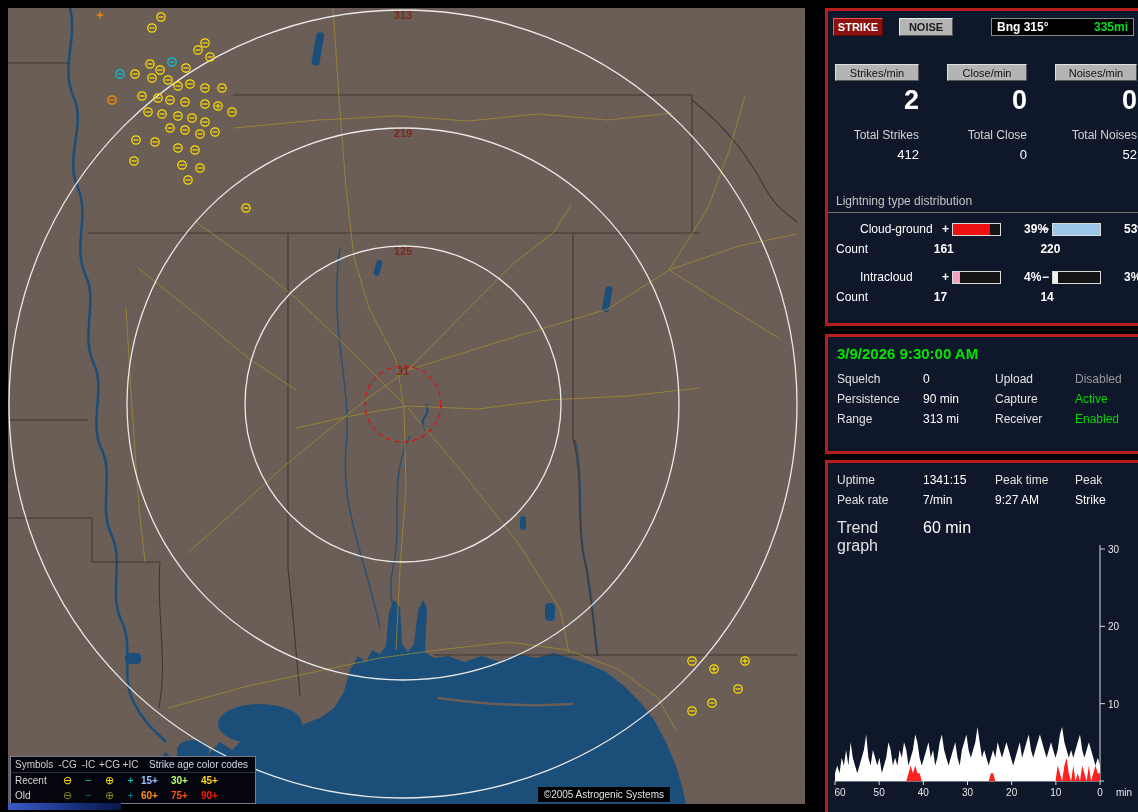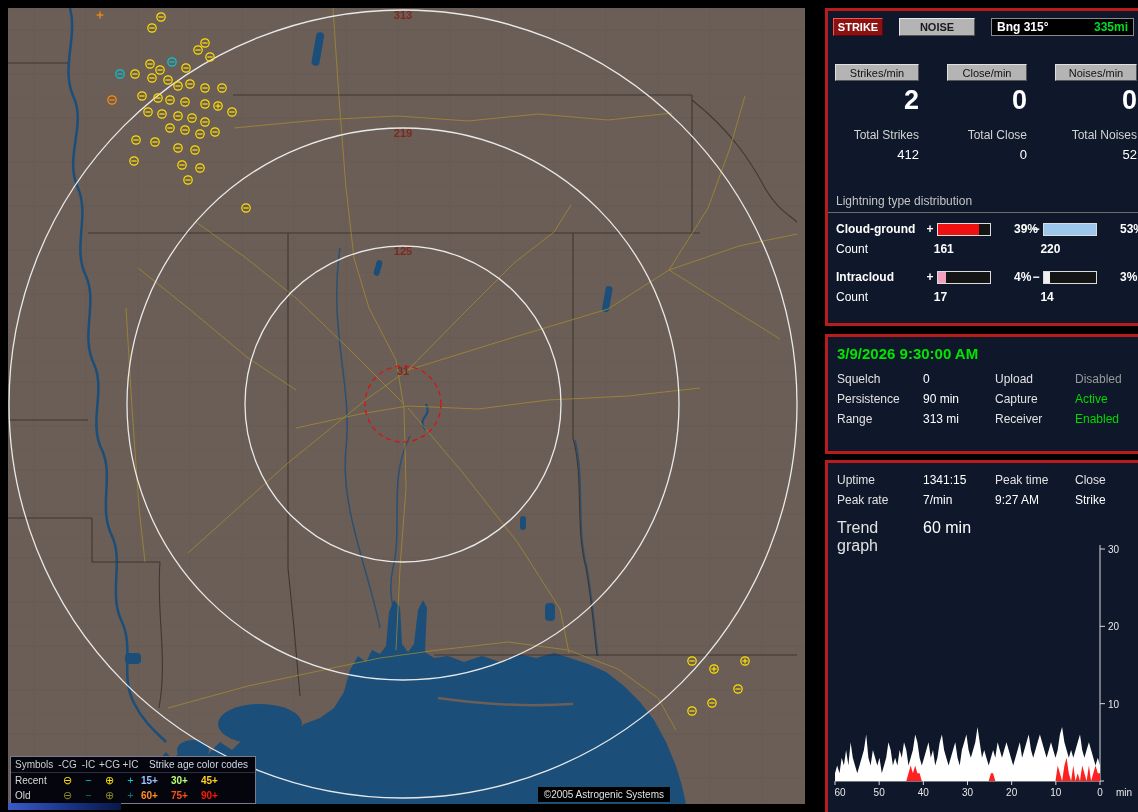--- a/index.html
+++ b/index.html
@@ -25,42 +25,42 @@
   
   .box{position:absolute;left:825px;width:317px;background:#0f172a;border:3px solid #b91c1c;
        box-sizing:border-box;color:#fff;}
   .box1{top:8px;height:318px;}
   .box2{top:334px;height:120px;}
   .box3{top:460px;height:427px;}
   .row-top{display:flex;align-items:center;margin:7px 5px 0 5px;}
   .btn{font-family:inherit;font-size:11px;font-weight:bold;height:18px;padding:0;cursor:pointer;}
   .strike-btn{width:50px;background:#8c1212;color:#fff;border:1px solid;
               border-color:#ff5050 #5c0808 #5c0808 #ff5050;}
-  .noise-btn{width:76px;margin-left:16px;background:#b4b4b4;color:#1a1a1a;border:1px solid;
+  .noise-btn{width:54px;margin-left:16px;background:#b4b4b4;color:#1a1a1a;border:1px solid;
              border-color:#e8e8e8 #555 #555 #e8e8e8;}
   .bng{margin-left:auto;width:143px;height:18px;border:1px solid #8a8a8a;display:flex;
        align-items:center;justify-content:space-between;padding:0 5px;box-sizing:border-box;
        font-size:12px;font-weight:bold;background:#000;}
   .bng-r{color:#00dd22;}
   .rate-btns{display:flex;margin:28px 0 0 7px;gap:28px;}
   .rb{font-weight:normal;font-size:11px;height:17px;background:#b4b4b4;color:#111;
       border:1px solid;border-color:#e0e0e0 #555 #555 #e0e0e0;}
   .w0{width:84px;}.w1{width:80px;}.w2{width:82px;}
   .rate-vals,.tot-labels,.tot-vals{display:flex;margin-left:7px;gap:28px;}
   .rate-vals{margin-top:4px;font-size:27px;font-weight:bold;}
   .rv{text-align:right;}
   .tot-labels{margin-top:12px;font-size:12px;color:#d4d4d4;}
   .tl{text-align:right;}
   .tot-vals{margin-top:5px;font-size:13px;}
   .tv{text-align:right;}
   .dist-title{margin-top:32px;padding:0 0 4px 8px;font-size:12px;color:#c4c4c4;
               border-bottom:1px solid #6e6e6e;}
   .dist-row{display:flex;align-items:center;margin-top:9px;font-size:12px;}
   .dist-row.second{margin-top:14px;}
-  .dn{width:95px;padding-left:8px;font-weight:bold;box-sizing:border-box;}
+  .dn{width:95px;padding-left:8px;font-weight:normal;box-sizing:border-box;margin-left:24px;}
   .ds{width:14px;text-align:center;font-weight:bold;}
   .dbar{width:52px;height:11px;border:1px solid #dcdcdc;background:#141414;display:inline-block;}
   .dbar i{display:block;height:100%;width:0;}
   .dp{width:38px;padding-left:23px;font-weight:bold;box-sizing:border-box;}
   .count-row{display:flex;margin-top:6px;font-size:12px;}
   .cn{width:99px;padding-left:8px;box-sizing:border-box;}
   .cv{width:108px;padding-left:8px;font-weight:bold;box-sizing:border-box;}
   .dt{margin:8px 0 10px 9px;font-size:15px;font-weight:bold;color:#00e400;}
   .grid4{display:grid;grid-template-columns:86px 72px 80px auto;row-gap:6px;
          padding-left:9px;font-size:12px;}
@@ -379,21 +379,21 @@
       <span class="lab">Receiver</span>
       <span class="val" style="color: rgb(0, 216, 0);">Enabled</span>
     </div>
   </div>
 
   <div class="box box3">
     <div class="grid4">
       <span class="lab">Uptime</span>
       <span class="val">1341:15</span>
       <span class="lab">Peak time</span>
-      <span class="lab">Close</span>
+      <span class="lab">Peak</span>
 
       <span class="lab">Peak rate</span>
       <span class="val">7/min</span>
       <span class="val">9:27 AM</span>
       <span class="val">Strike</span>
     </div>
     <div class="trend-row">
       <span class="lab">Trend graph</span>
       <span class="val">60 min</span>
     </div>

